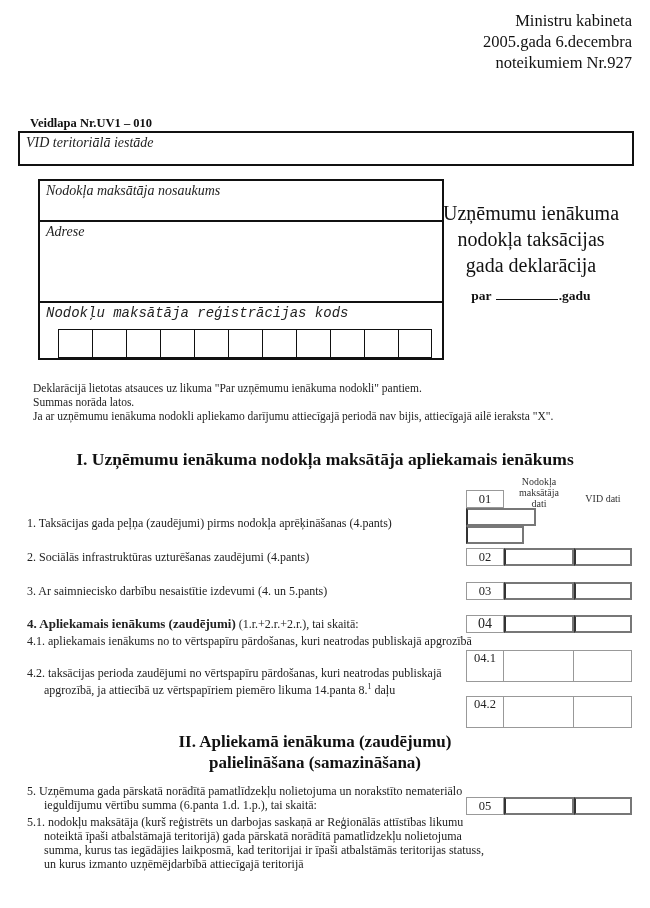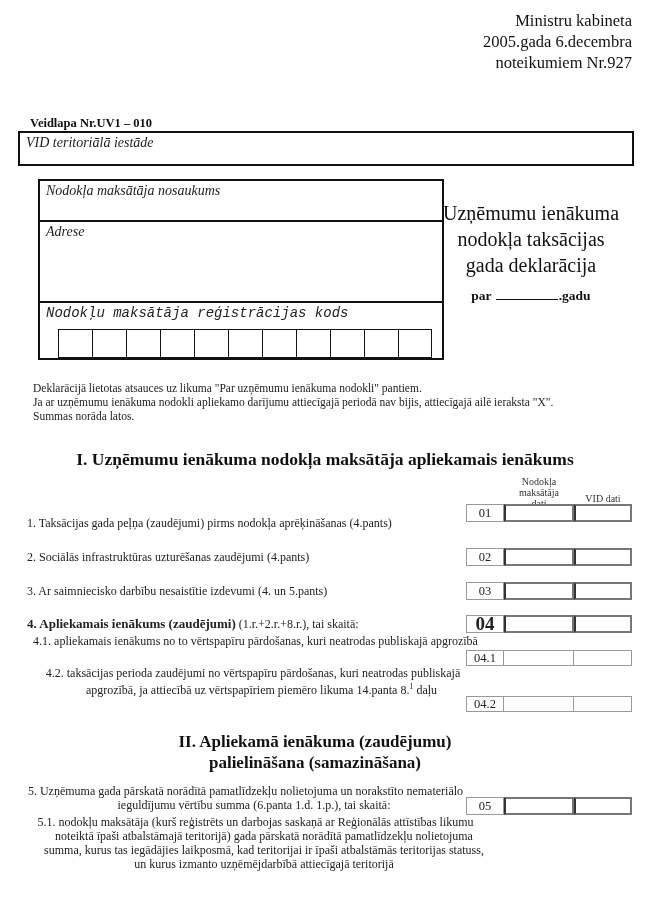--- a/index.html
+++ b/index.html
@@ -22,29 +22,29 @@
   .par-blank { display:inline-block; width:62px; border-bottom:1px solid #111; margin:0 1px; height:12px; vertical-align:baseline; }
   .notes { left:33px; top:381px; font-size:11.5px; line-height:14px; color:#222; }
   .sec-title { font-weight:bold; text-align:center; }
   .sec1 { left:0; width:650px; top:449px; font-size:17.5px; }
   .sec2 { left:80px; width:470px; top:731px; font-size:17px; line-height:21px; }
   .col-head { font-size:10px; line-height:11px; text-align:center; color:#333; }
   .ch1 { left:504px; top:476px; width:70px; }
   .ch2 { left:574px; top:493px; width:58px; }
   .row-label { font-size:12px; line-height:14px; color:#222; }
   .row-label.bold-lead { font-size:13px; }
-  .indent { padding-left:17px; text-indent:-17px;text-align:center; }
+  .indent { padding-left:17px; text-indent:-17px; }
   .cells { position:absolute; left:466px; display:flex; }
   .cell-code { width:38px; height:18px; border:1px solid #999; box-sizing:border-box; font-size:12.5px;
                text-align:center; line-height:16px; color:#222; }
   .cell-data { width:70px; height:18px; border:1px solid #999; border-left:none; box-sizing:border-box; background:#fff; }
   .cell-data.thick { border:2px solid #777; border-left:2px solid #333; }
   .cell-data.w2 { width:58px; }
-  .cell-code.b { font-weight:bold; font-size:19px; }
-  .sm .cell-code, .sm .cell-data { height:16px; line-height:14px; }
+  .cell-code.b { font-weight:normal; font-size:14px; }
+  .sm .cell-code, .sm .cell-data { height:32px; line-height:14px; }
   sup { font-size:8px; }
 </style>
 </head>
 <body>
 
 <div class="abs header-block">
   <div>Ministru kabineta</div>
   <div>2005.gada 6.decembra</div>
   <div>noteikumiem Nr.927</div>
 </div>
@@ -85,56 +85,56 @@
   <div>nodokļa taksācijas</div>
   <div>gada deklarācija</div>
 </div>
 <div class="abs par-line">
   <span>par</span>
   <span class="par-blank"></span><span>.gadu</span>
 </div>
 
 <div class="abs notes">
   <div>Deklarācijā lietotas atsauces uz likuma "Par uzņēmumu ienākuma nodokli" pantiem.</div>
+  <div>Summas norāda latos.</div>
   <div>Ja ar uzņēmumu ienākuma nodokli apliekamo darījumu attiecīgajā periodā nav bijis, attiecīgajā ailē ieraksta "X".</div>
-  <div>Summas norāda latos.</div>
 </div>
 
 <div class="abs sec-title sec1">I. Uzņēmumu ienākuma nodokļa maksātāja apliekamais ienākums</div>
 
 <div class="abs col-head ch1">
   <div>Nodokļa</div>
   <div>maksātāja</div>
   <div>dati</div>
 </div>
 <div class="abs col-head ch2">VID dati</div>
 
 <div class="abs row-label" style="left:27px;top:516px;">1. Taksācijas gada peļņa (zaudējumi) pirms nodokļa aprēķināšanas  (4.pants)</div>
-<div class="cells" style="top:504px;">
+<div class="cells" style="top:490px;flex-direction:column;">
   <div class="cell-code">01</div>
   <div class="cell-data thick"></div>
   <div class="cell-data thick w2"></div>
 </div>
 
 <div class="abs row-label" style="left:27px;top:550px;">2. Sociālās infrastruktūras uzturēšanas zaudējumi (4.pants)</div>
 <div class="cells" style="top:548px;">
   <div class="cell-code">02</div>
   <div class="cell-data thick"></div>
   <div class="cell-data thick w2"></div>
 </div>
 
 <div class="abs row-label" style="left:27px;top:584px;">3. Ar saimniecisko darbību nesaistītie izdevumi (4. un 5.pants)</div>
 <div class="cells" style="top:582px;">
   <div class="cell-code">03</div>
   <div class="cell-data thick"></div>
   <div class="cell-data thick w2"></div>
 </div>
 
 <div class="abs row-label bold-lead" style="left:27px;top:617px;">
-  <b>4. Apliekamais ienākums (zaudējumi)</b><span style="font-size:12px;"> (1.r.+2.r.+8.r.), tai skaitā:</span>
+  <b>4. Apliekamais ienākums (zaudējumi)</b><span style="font-size:12px;"> (1.r.+2.r.+2.r.), tai skaitā:</span>
 </div>
 <div class="cells" style="top:615px;">
   <div class="cell-code b">04</div>
   <div class="cell-data thick"></div>
   <div class="cell-data thick w2"></div>
 </div>
 
 <div class="abs row-label indent" style="left:27px;top:634px;width:440px;">4.1. apliekamais ienākums no to vērtspapīru pārdošanas, kuri neatrodas publiskajā apgrozībā</div>
 <div class="cells sm" style="top:650px;">
   <div class="cell-code">04.1</div>

